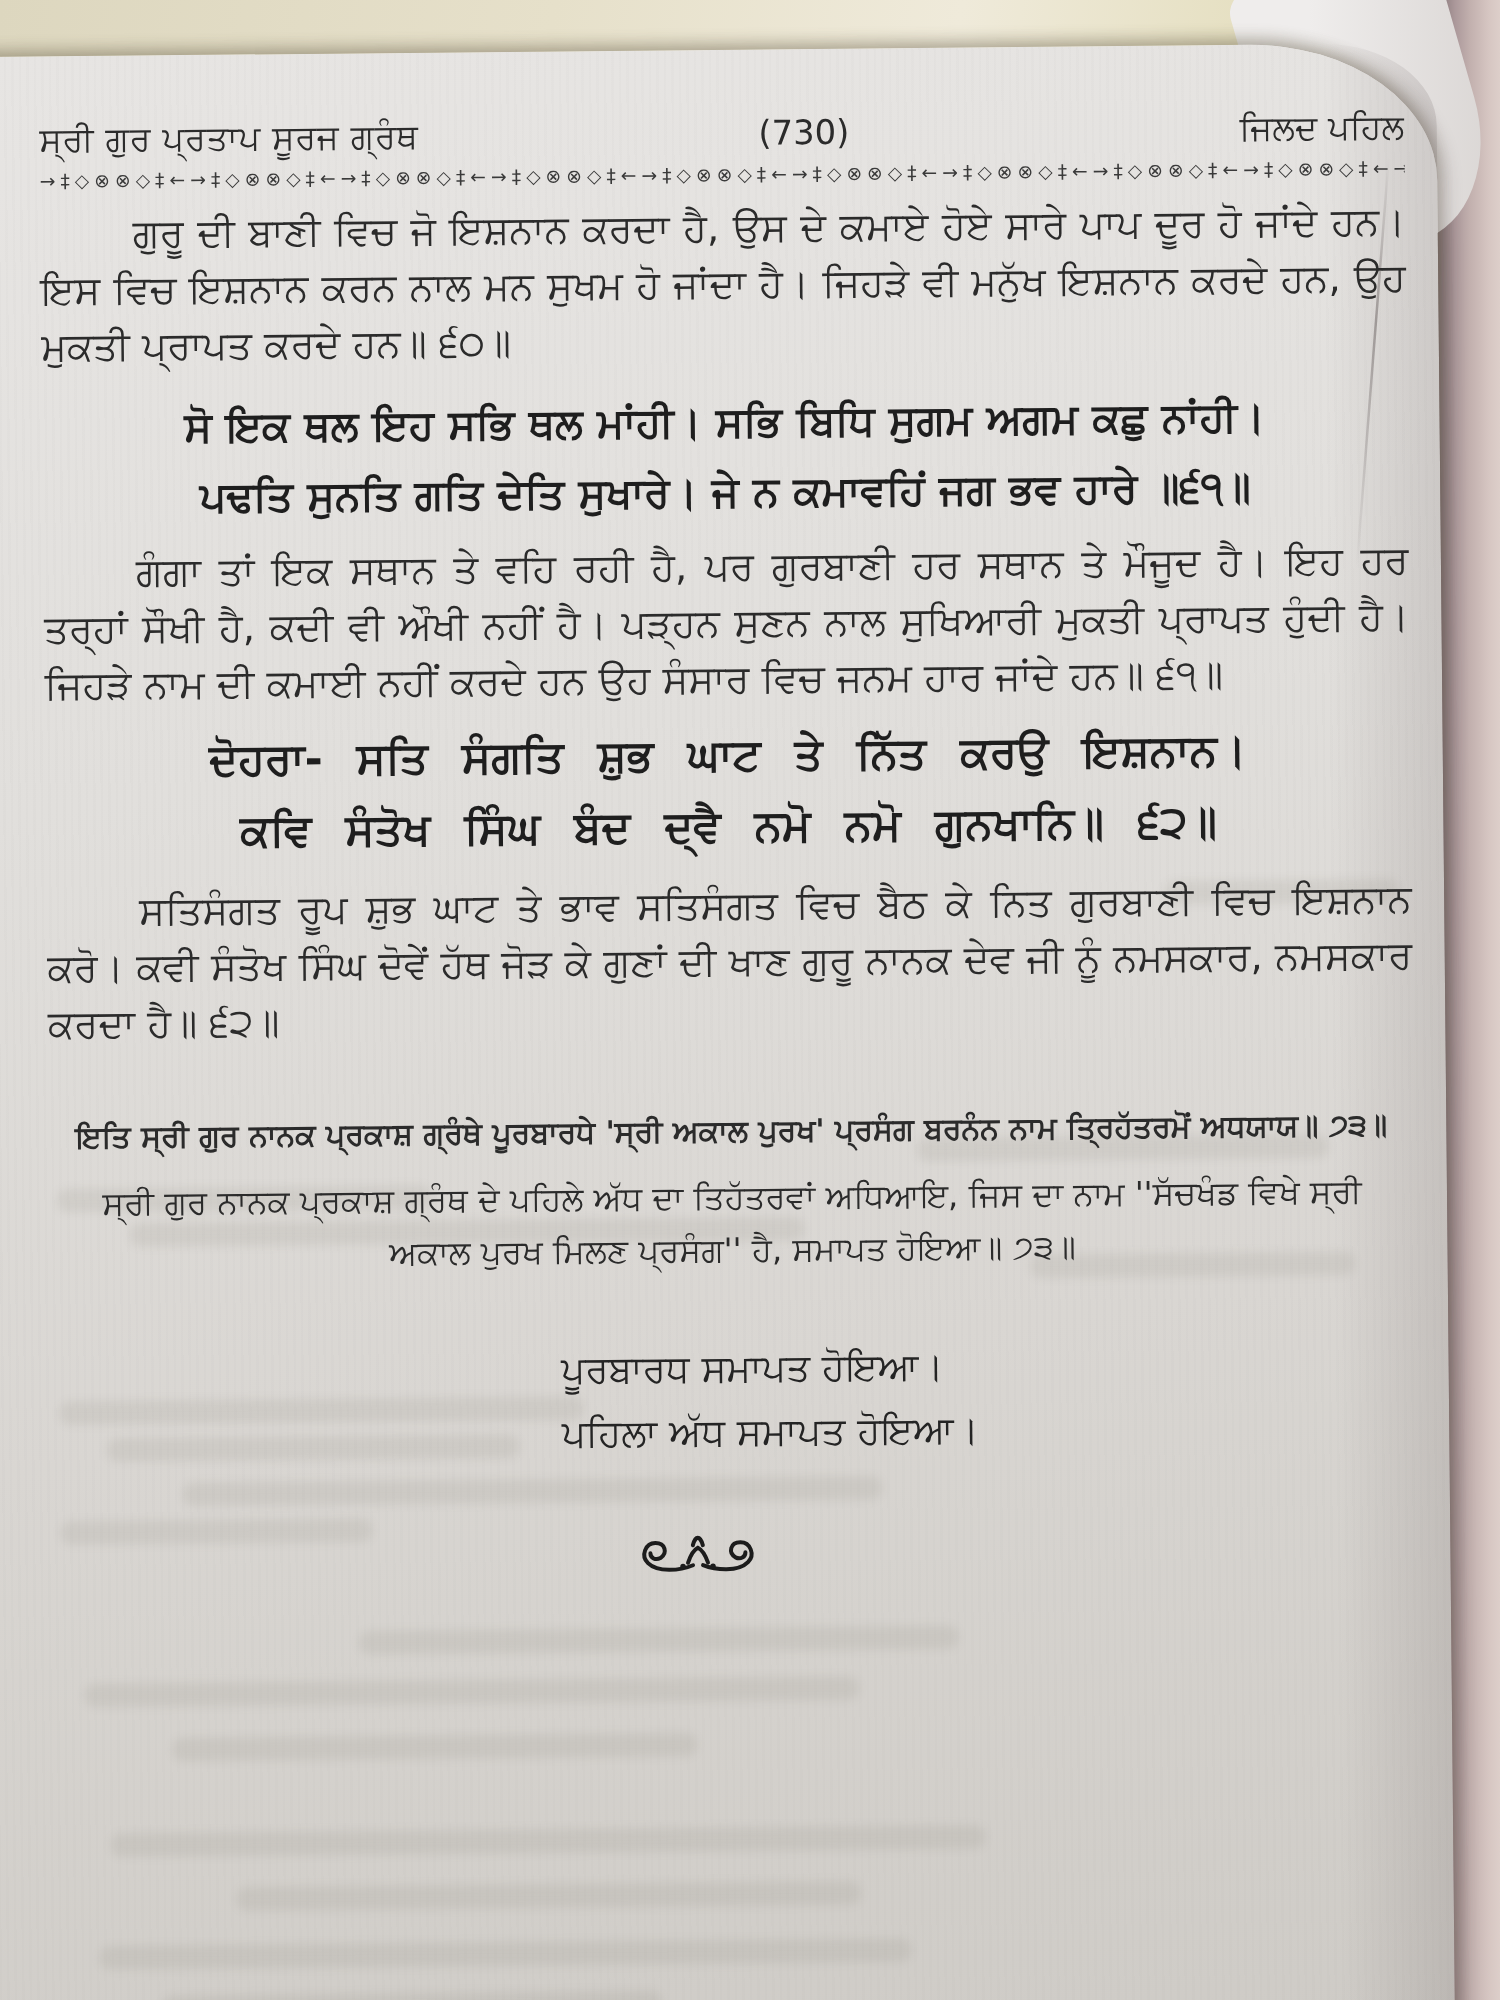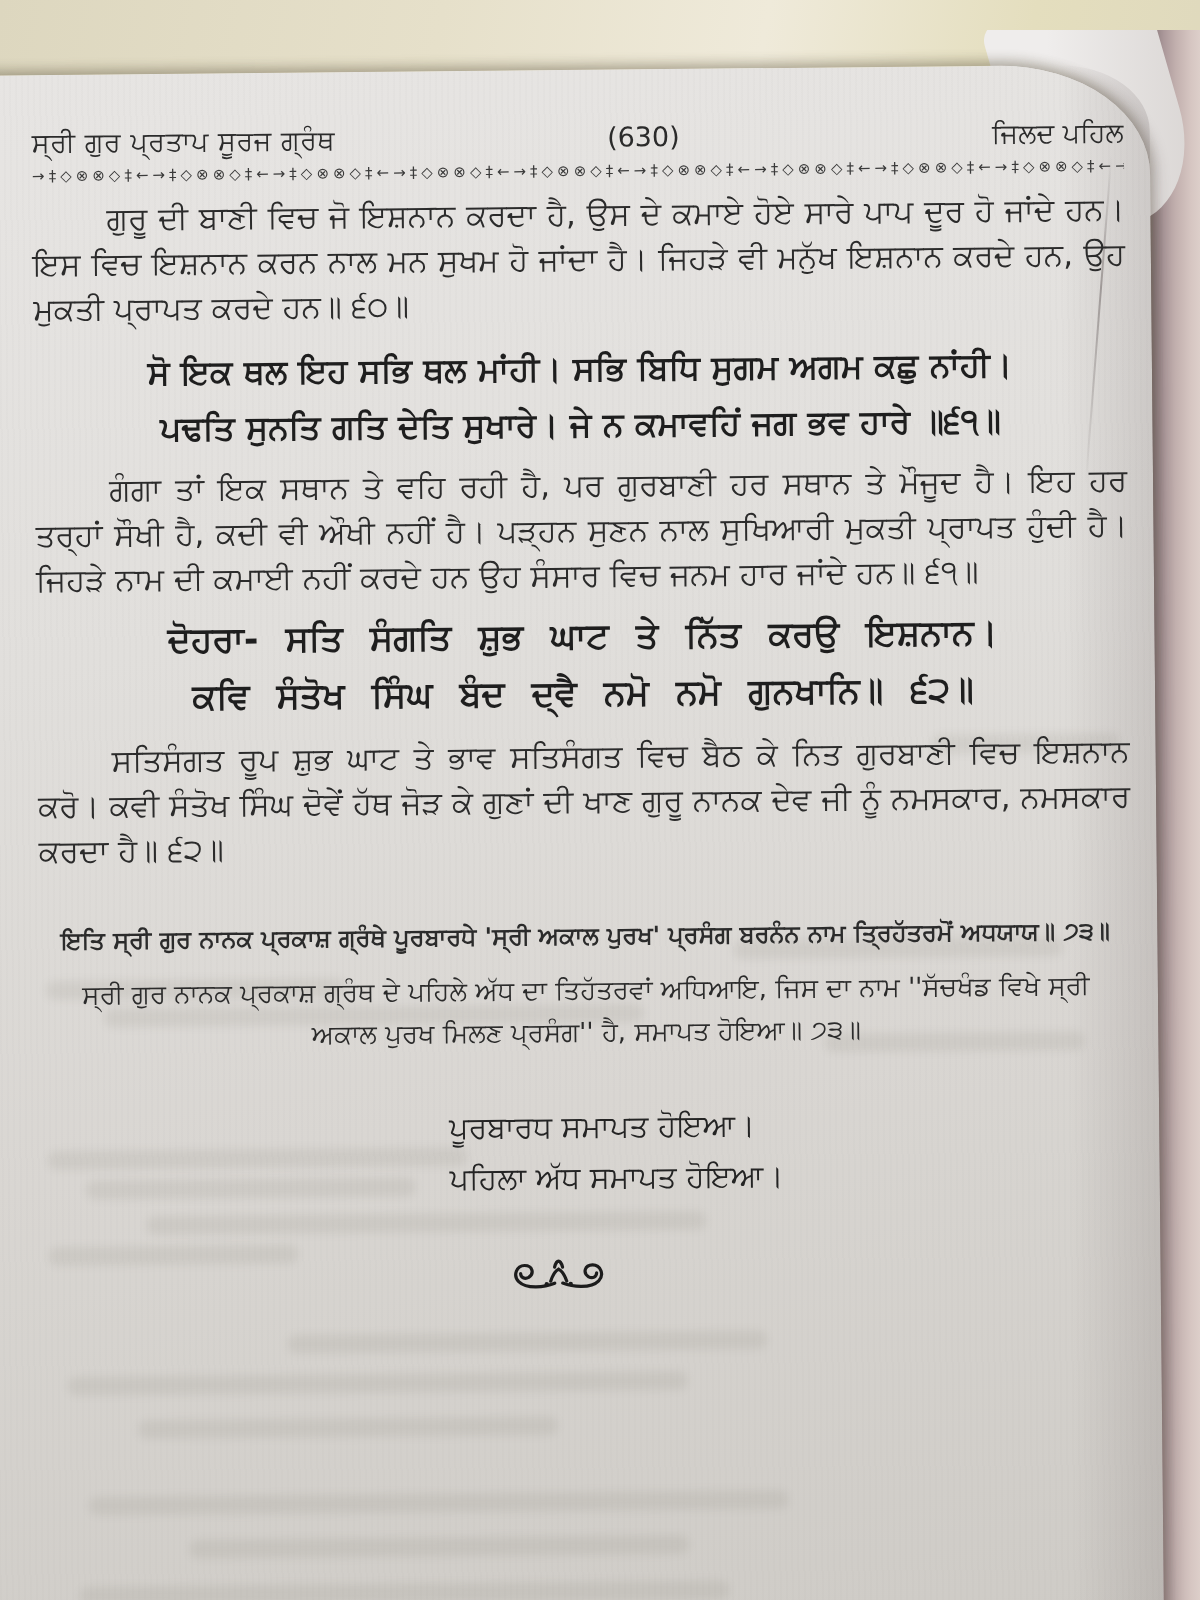--- a/index.html
+++ b/index.html
@@ -1,21 +1,21 @@
 <!DOCTYPE html>
 <html><head>
 <meta charset="utf-8">
 <style>
   html,body { margin:0; padding:0; }
   body {
     width:1200px; height:1600px; overflow:hidden; position:relative;
     font-family:"DejaVu Sans", sans-serif;
     background: linear-gradient(100deg,#ddd7bf 0%, #e6e0ca 30%, #efeada 52%, #e4debe 70%, #d9d3bc 100%);
   }
-  .scan { position:absolute; inset:0; overflow:hidden;margin-top:30px; }
+  .scan { position:absolute; inset:0; overflow:hidden; }
 
   
   .book-edges {
     position:absolute; top:0; right:0; width:64px; height:1600px; z-index:1;
     background: linear-gradient(to right,
       rgba(40,30,30,0) 0px, rgba(50,38,38,0.55) 10px, #8f7f81 18px,
       #ab989a 28px, #c2b0ae 40px, #d6c6c2 55px, #ddcfca 100%);
   }
   .corner-sliver {
     position:absolute; top:-30px; right:22px; width:170px; height:230px; z-index:2;
@@ -105,21 +105,21 @@
     <div class="ghost" style="top:1346px;left:152px;width:420px"></div>
     <div class="ghost" style="top:1422px;left:102px;width:700px"></div>
     <div class="ghost" style="top:1466px;left:202px;width:500px"></div>
     <div class="ghost" style="top:1512px;left:92px;width:650px"></div>
     <div class="ghost" style="top:1552px;left:142px;width:400px"></div>
 
     <div class="page-inner">
 
       <div class="header-row">
         <span class="header-title">ਸ੍ਰੀ ਗੁਰ ਪ੍ਰਤਾਪ ਸੂਰਜ ਗ੍ਰੰਥ</span>
-        <span class="header-num">(630)</span>
+        <span class="header-num">(730)</span>
         <span class="header-vol">ਜਿਲਦ ਪਹਿਲ</span>
       </div>
 
       <div class="divider">→‡◇⊗⊗◇‡←→‡◇⊗⊗◇‡←→‡◇⊗⊗◇‡←→‡◇⊗⊗◇‡←→‡◇⊗⊗◇‡←→‡◇⊗⊗◇‡←→‡◇⊗⊗◇‡←→‡◇⊗⊗◇‡←→‡◇⊗⊗◇‡←→‡◇⊗⊗◇‡←</div>
 
       <div class="para indent p60">ਗੁਰੂ ਦੀ ਬਾਣੀ ਵਿਚ ਜੋ ਇਸ਼ਨਾਨ ਕਰਦਾ ਹੈ, ਉਸ ਦੇ ਕਮਾਏ ਹੋਏ ਸਾਰੇ ਪਾਪ ਦੂਰ ਹੋ ਜਾਂਦੇ ਹਨ। ਇਸ ਵਿਚ ਇਸ਼ਨਾਨ ਕਰਨ ਨਾਲ ਮਨ ਸੁਖਮ ਹੋ ਜਾਂਦਾ ਹੈ। ਜਿਹੜੇ ਵੀ ਮਨੁੱਖ ਇਸ਼ਨਾਨ ਕਰਦੇ ਹਨ, ਉਹ ਮੁਕਤੀ ਪ੍ਰਾਪਤ ਕਰਦੇ ਹਨ॥ ੬੦॥</div>
 
       <div class="verse">
         <div>ਸੋ ਇਕ ਥਲ ਇਹ ਸਭਿ ਥਲ ਮਾਂਹੀ। ਸਭਿ ਬਿਧਿ ਸੁਗਮ ਅਗਮ ਕਛੁ ਨਾਂਹੀ।</div>
         <div>ਪਢਤਿ ਸੁਨਤਿ ਗਤਿ ਦੇਤਿ ਸੁਖਾਰੇ। ਜੇ ਨ ਕਮਾਵਹਿਂ ਜਗ ਭਵ ਹਾਰੇ ॥੬੧॥</div>

